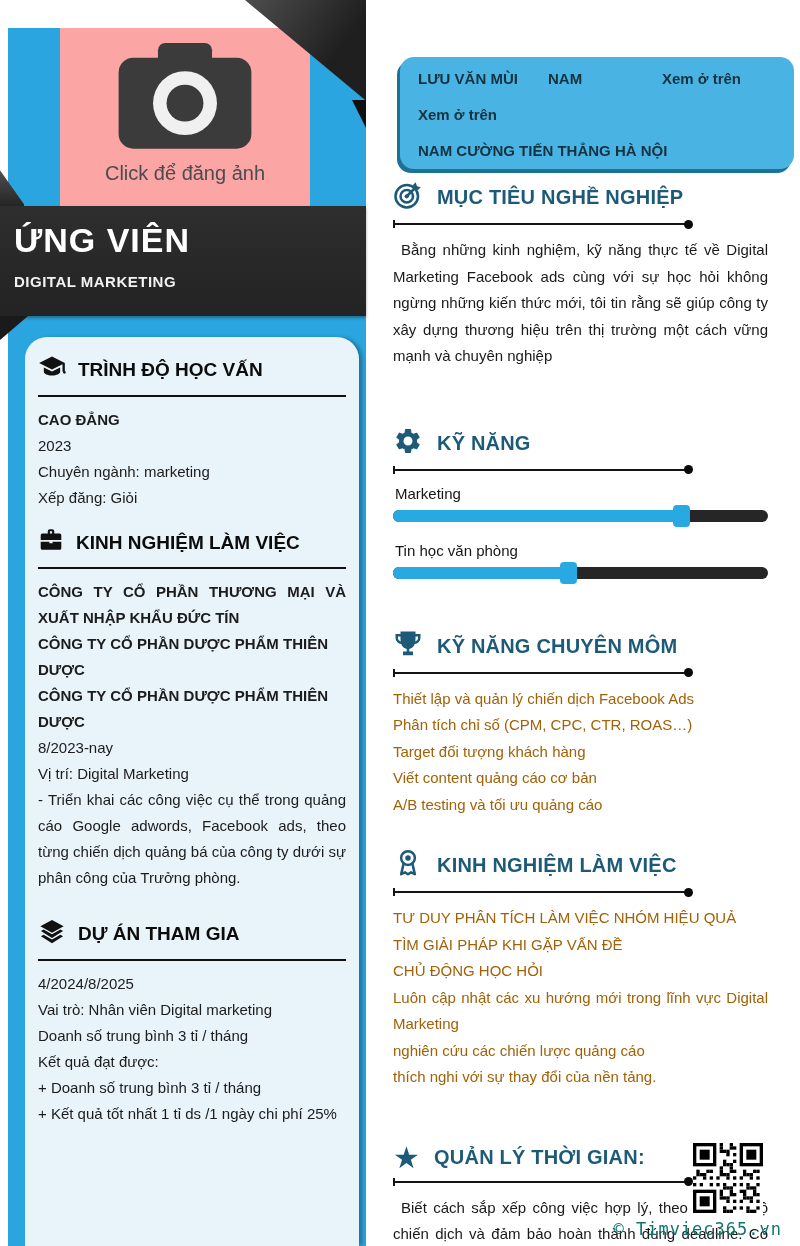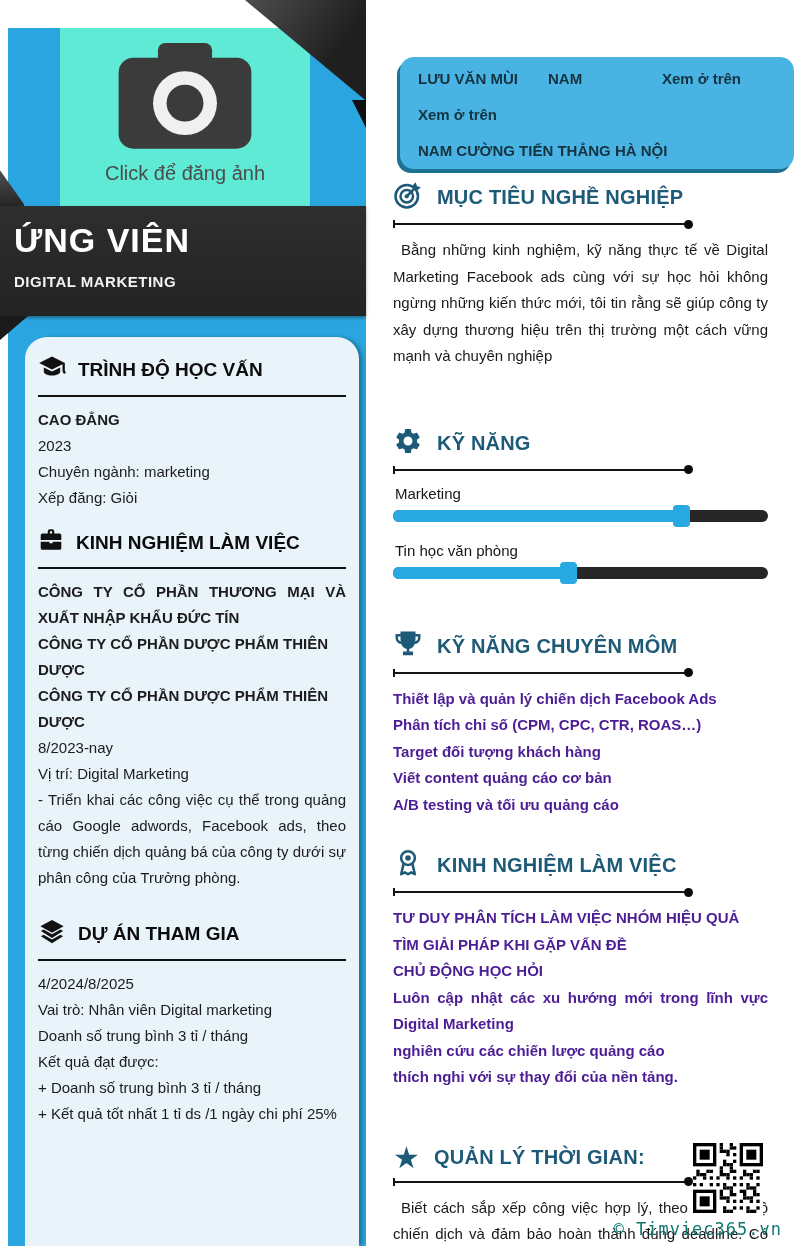--- a/index.html
+++ b/index.html
@@ -1,21 +1,21 @@
 <!DOCTYPE html>
 <html><head>
 <meta charset="utf-8">
 <style>
   html,body{margin:0;padding:0;background:#fff;}
   .page{position:relative;width:800px;height:1246px;background:#fff;overflow:hidden;
         font-family:"Liberation Sans","DejaVu Sans",sans-serif;}
 
   
   .frame{position:absolute;left:8px;top:28px;width:358px;height:1218px;background:#2aa5df;}
-  .photo-box{position:absolute;left:60px;top:28px;width:250px;height:185px;background:#5eead4;
+  .photo-box{position:absolute;left:60px;top:28px;width:250px;height:185px;background:#fca5a5;
              display:flex;flex-direction:column;align-items:center;justify-content:flex-start;cursor:pointer;}
   .photo-box svg{margin-top:10px;}
   .photo-caption{font-size:20px;color:#4c4c4c;margin-top:2px;}
   .corner-tri{position:absolute;left:245px;top:0;width:121px;height:126px;
               clip-path:polygon(0 0,100% 0,100% 80%);
               background:linear-gradient(125deg,#4e4e4e 0%,#1f1f1f 62%);}
   .corner-fold{position:absolute;left:352px;top:100px;width:14px;height:28px;
                clip-path:polygon(100% 0,100% 100%,0 0);background:#101010;}
   .left-fold-top{position:absolute;left:0;top:162px;width:24px;height:46px;
                  clip-path:polygon(0 18%,100% 92%,100% 100%,0 100%);
@@ -45,21 +45,21 @@
   .contact-box span{position:absolute;font-size:15px;font-weight:600;color:#14323f;white-space:nowrap;}
   .c1{left:18px;top:13px;} .c2{left:148px;top:13px;} .c3{left:262px;top:13px;}
   .c4{left:18px;top:49px;} .c5{left:18px;top:85px;}
 
   .rcol{position:absolute;left:393px;top:150px;width:375px;}
   .rsec-head{display:flex;align-items:center;gap:14px;color:#1d5a78;font-size:20px;font-weight:700;letter-spacing:.2px;}
   .rule{position:relative;width:298px;border-top:2px solid #141414;margin-top:8px;}
   .rule::before{content:"";position:absolute;left:0;top:-5px;width:2px;height:8px;background:#141414;}
   .rule::after{content:"";position:absolute;right:-2px;top:-5.5px;width:9px;height:9px;border-radius:50%;background:#0a0a0a;}
   .rbody{margin-top:12px;font-size:15px;line-height:26.5px;color:#191919;text-align:justify;text-indent:8px;}
-  .rlist{margin-top:12px;font-size:15px;line-height:26.5px;color:#4c1d95;text-align:justify;font-weight:bold;}
+  .rlist{margin-top:12px;font-size:15px;line-height:26.5px;color:#a16207;text-align:justify;}
   .m-obj{margin-top:30px;} .m-skill{margin-top:56px;} .m-expt{margin-top:50px;}
   .m-exp{margin-top:30px;} .m-time{margin-top:52px;}
 
   .skill-label{font-size:15px;color:#161616;margin:14px 0 8px 2px;}
   .bar{position:relative;height:12px;border-radius:6px;background:#262626;}
   .fill{position:absolute;left:0;top:0;height:12px;border-radius:6px;background:#29a9e1;}
   .handle{position:absolute;right:-8px;top:-5px;width:17px;height:22px;border-radius:4px;background:#29a9e1;cursor:ew-resize;}
   .star-glyph{font-family:"DejaVu Sans",sans-serif;font-size:30px;line-height:1;color:#1d5a78;}
 
   .qr{position:absolute;left:693px;top:1143px;width:70px;height:70px;}

